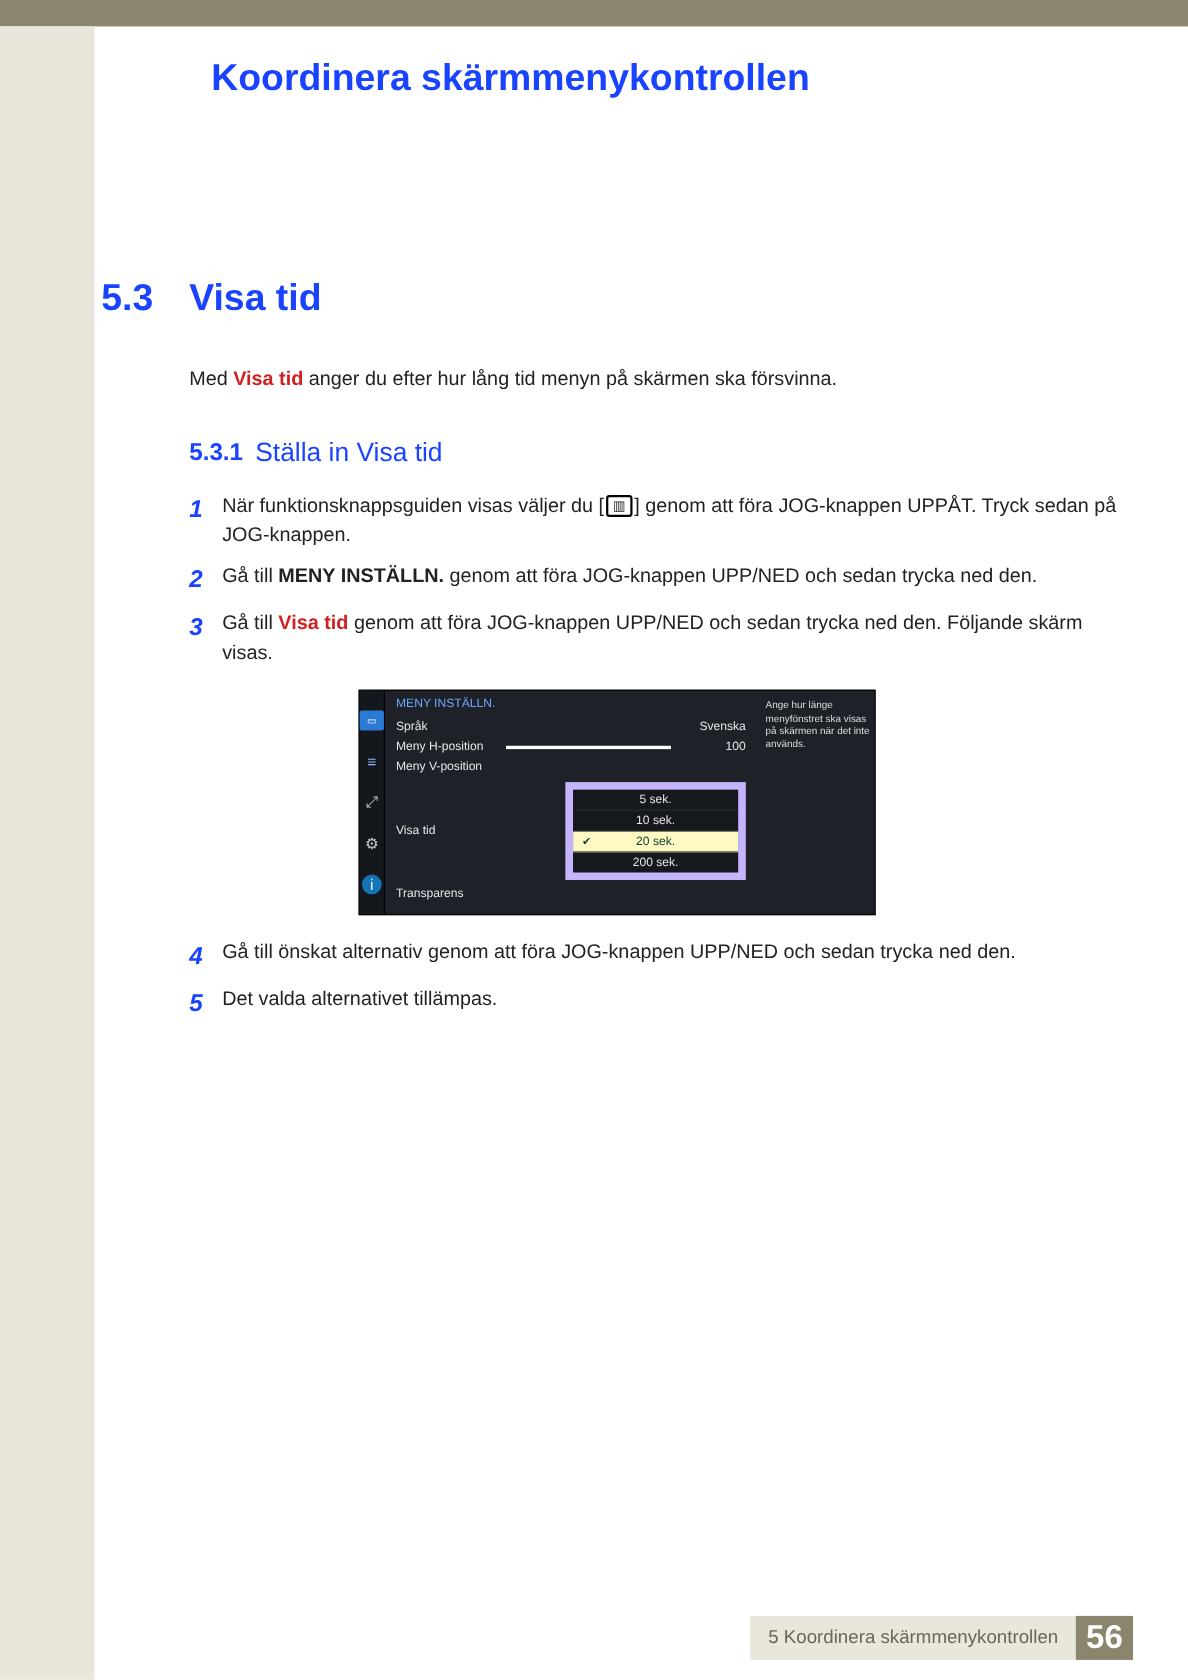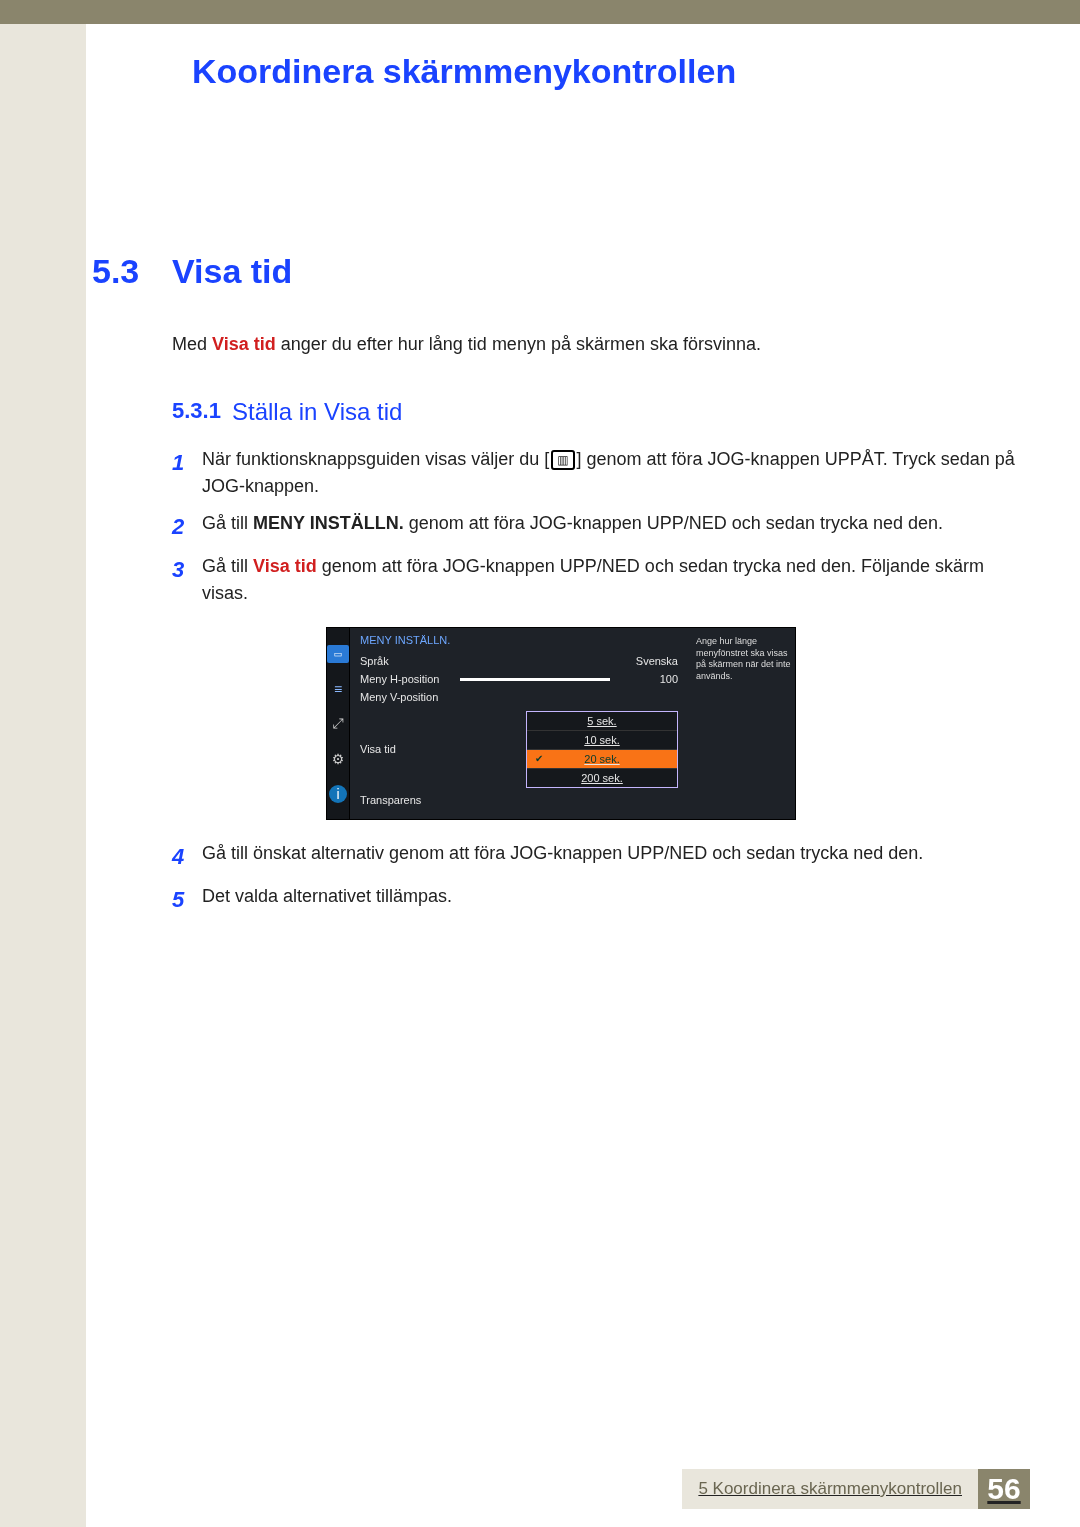--- a/index.html
+++ b/index.html
@@ -175,35 +175,34 @@
     width: 150px;
     margin-right: 8px;
   }
   .osd-slider::after {
     content:'';
     position: absolute; left:0; top:0;
     height:3px; width:100%;
     background:#fff;
   }
   .osd-dropdown {
-    border: 1px solid #c4b5fd;
+    border: 7px solid #c4b5fd;
     width: 150px;
     margin-top: 2px;
-    text-decoration: underline;
   }
   .osd-dropdown .opt {
     text-align: center;
     padding: 3px 0;
     border-bottom: 1px solid #333;
     font-size: 11px;
     background: #15181c;
   }
   .osd-dropdown .opt:last-child { border-bottom: none; }
   .osd-dropdown .opt.selected {
-    background: #f97316;
+    background: #fef9c3;
     color: #073b2f;
     position: relative;
   }
   .osd-dropdown .opt.selected::before {
     content: "✔";
     position: absolute;
     left: 8px;
     color: #073b2f;
     font-size: 10px;
   }
@@ -218,21 +217,20 @@
   
   .footer {
     position: absolute;
     bottom: 18px;
     left: 0; right: 0;
     display: flex;
     justify-content: flex-end;
     align-items: stretch;
     padding-right: 50px;
     font-size: 17px;
-    text-decoration: underline;
   }
   .footer-text {
     background: #e9e6dc;
     color: #6a6651;
     padding: 10px 16px;
     display: flex;
     align-items: center;
   }
   .footer-page {
     background: #8a856c;

